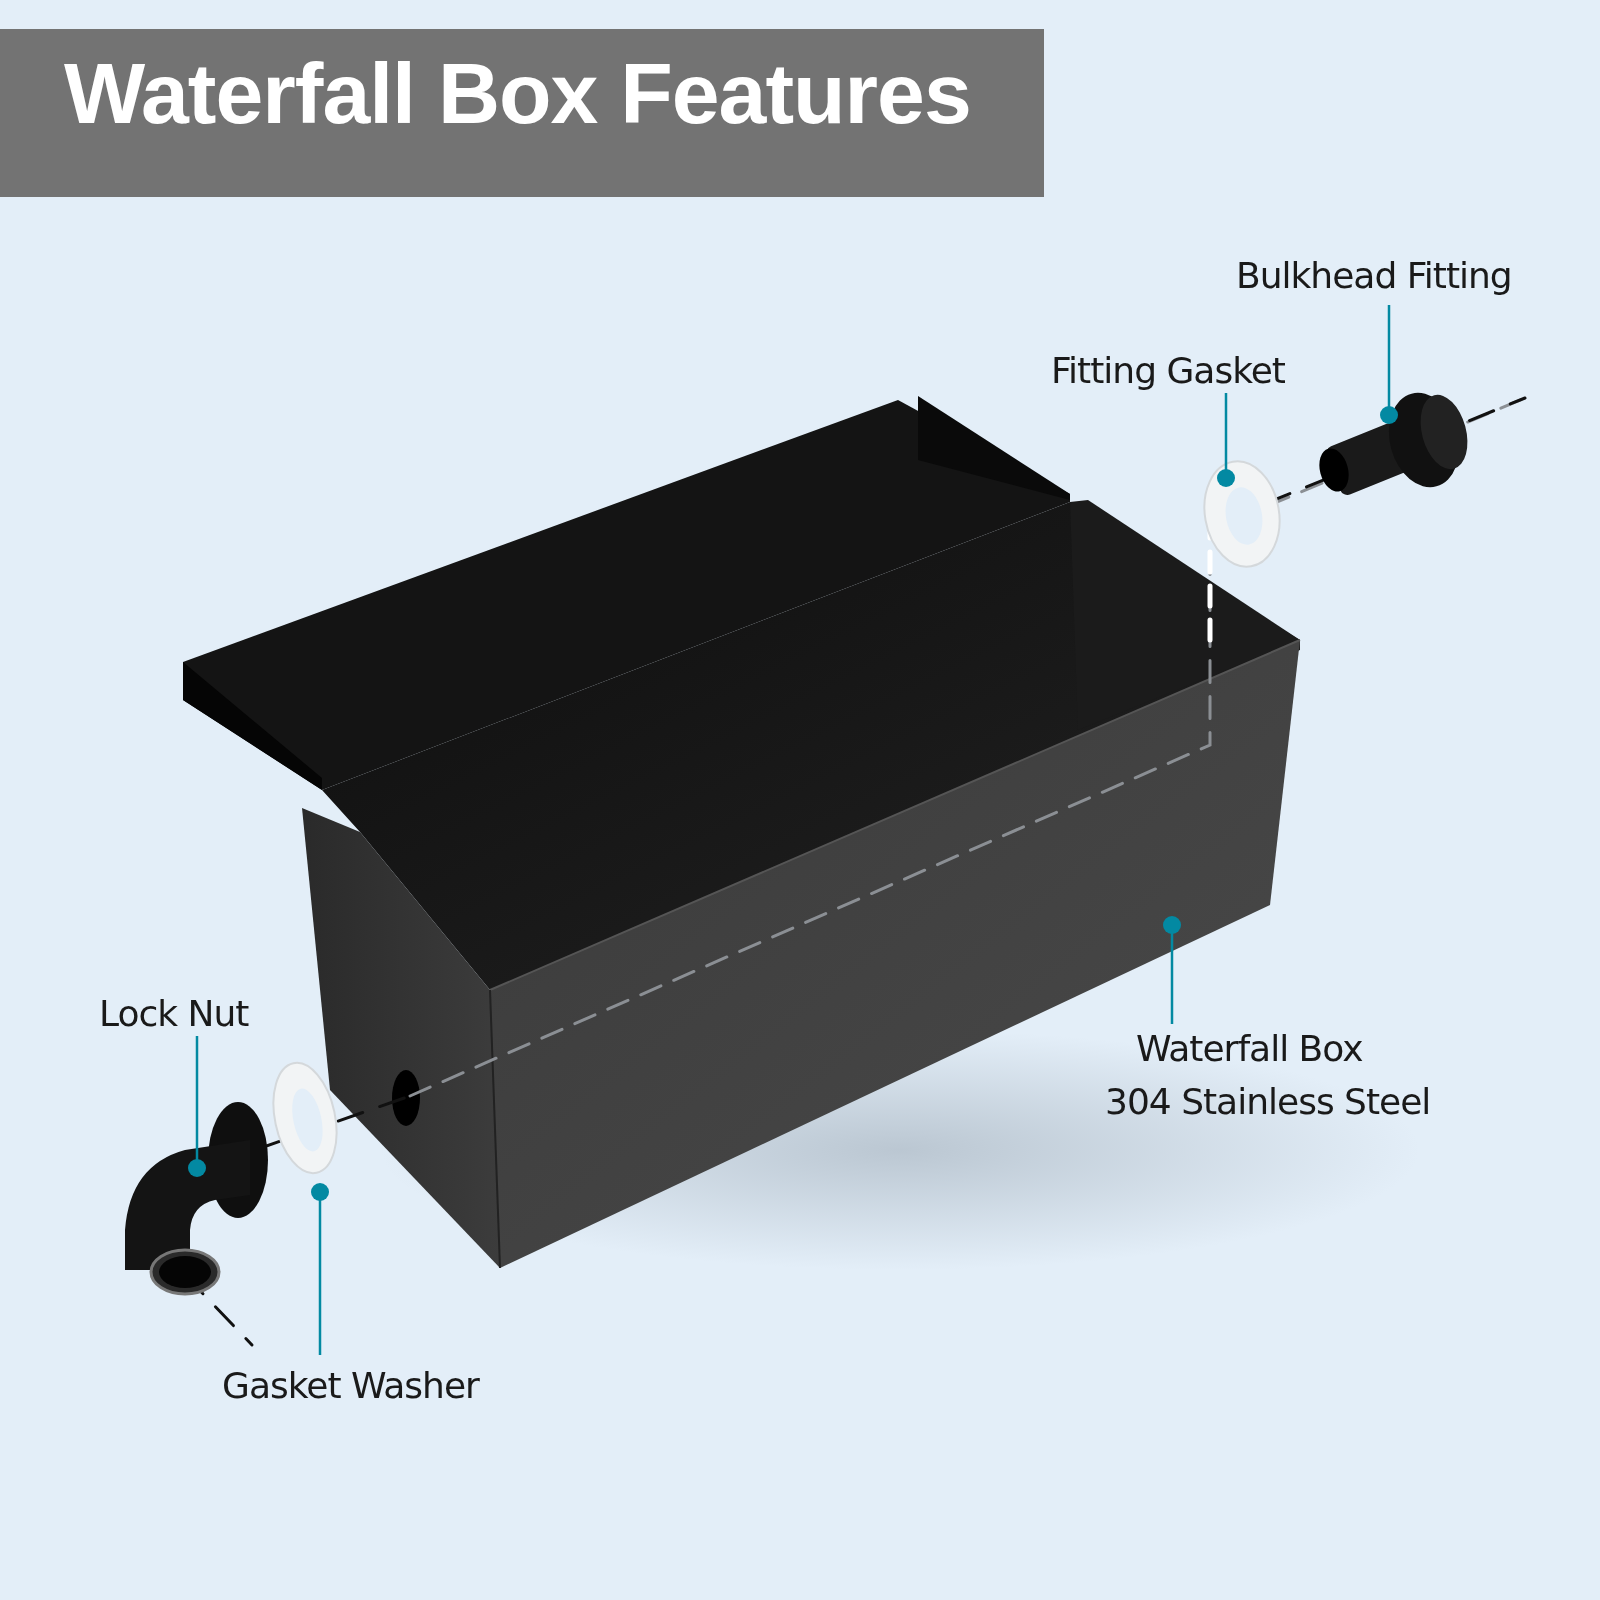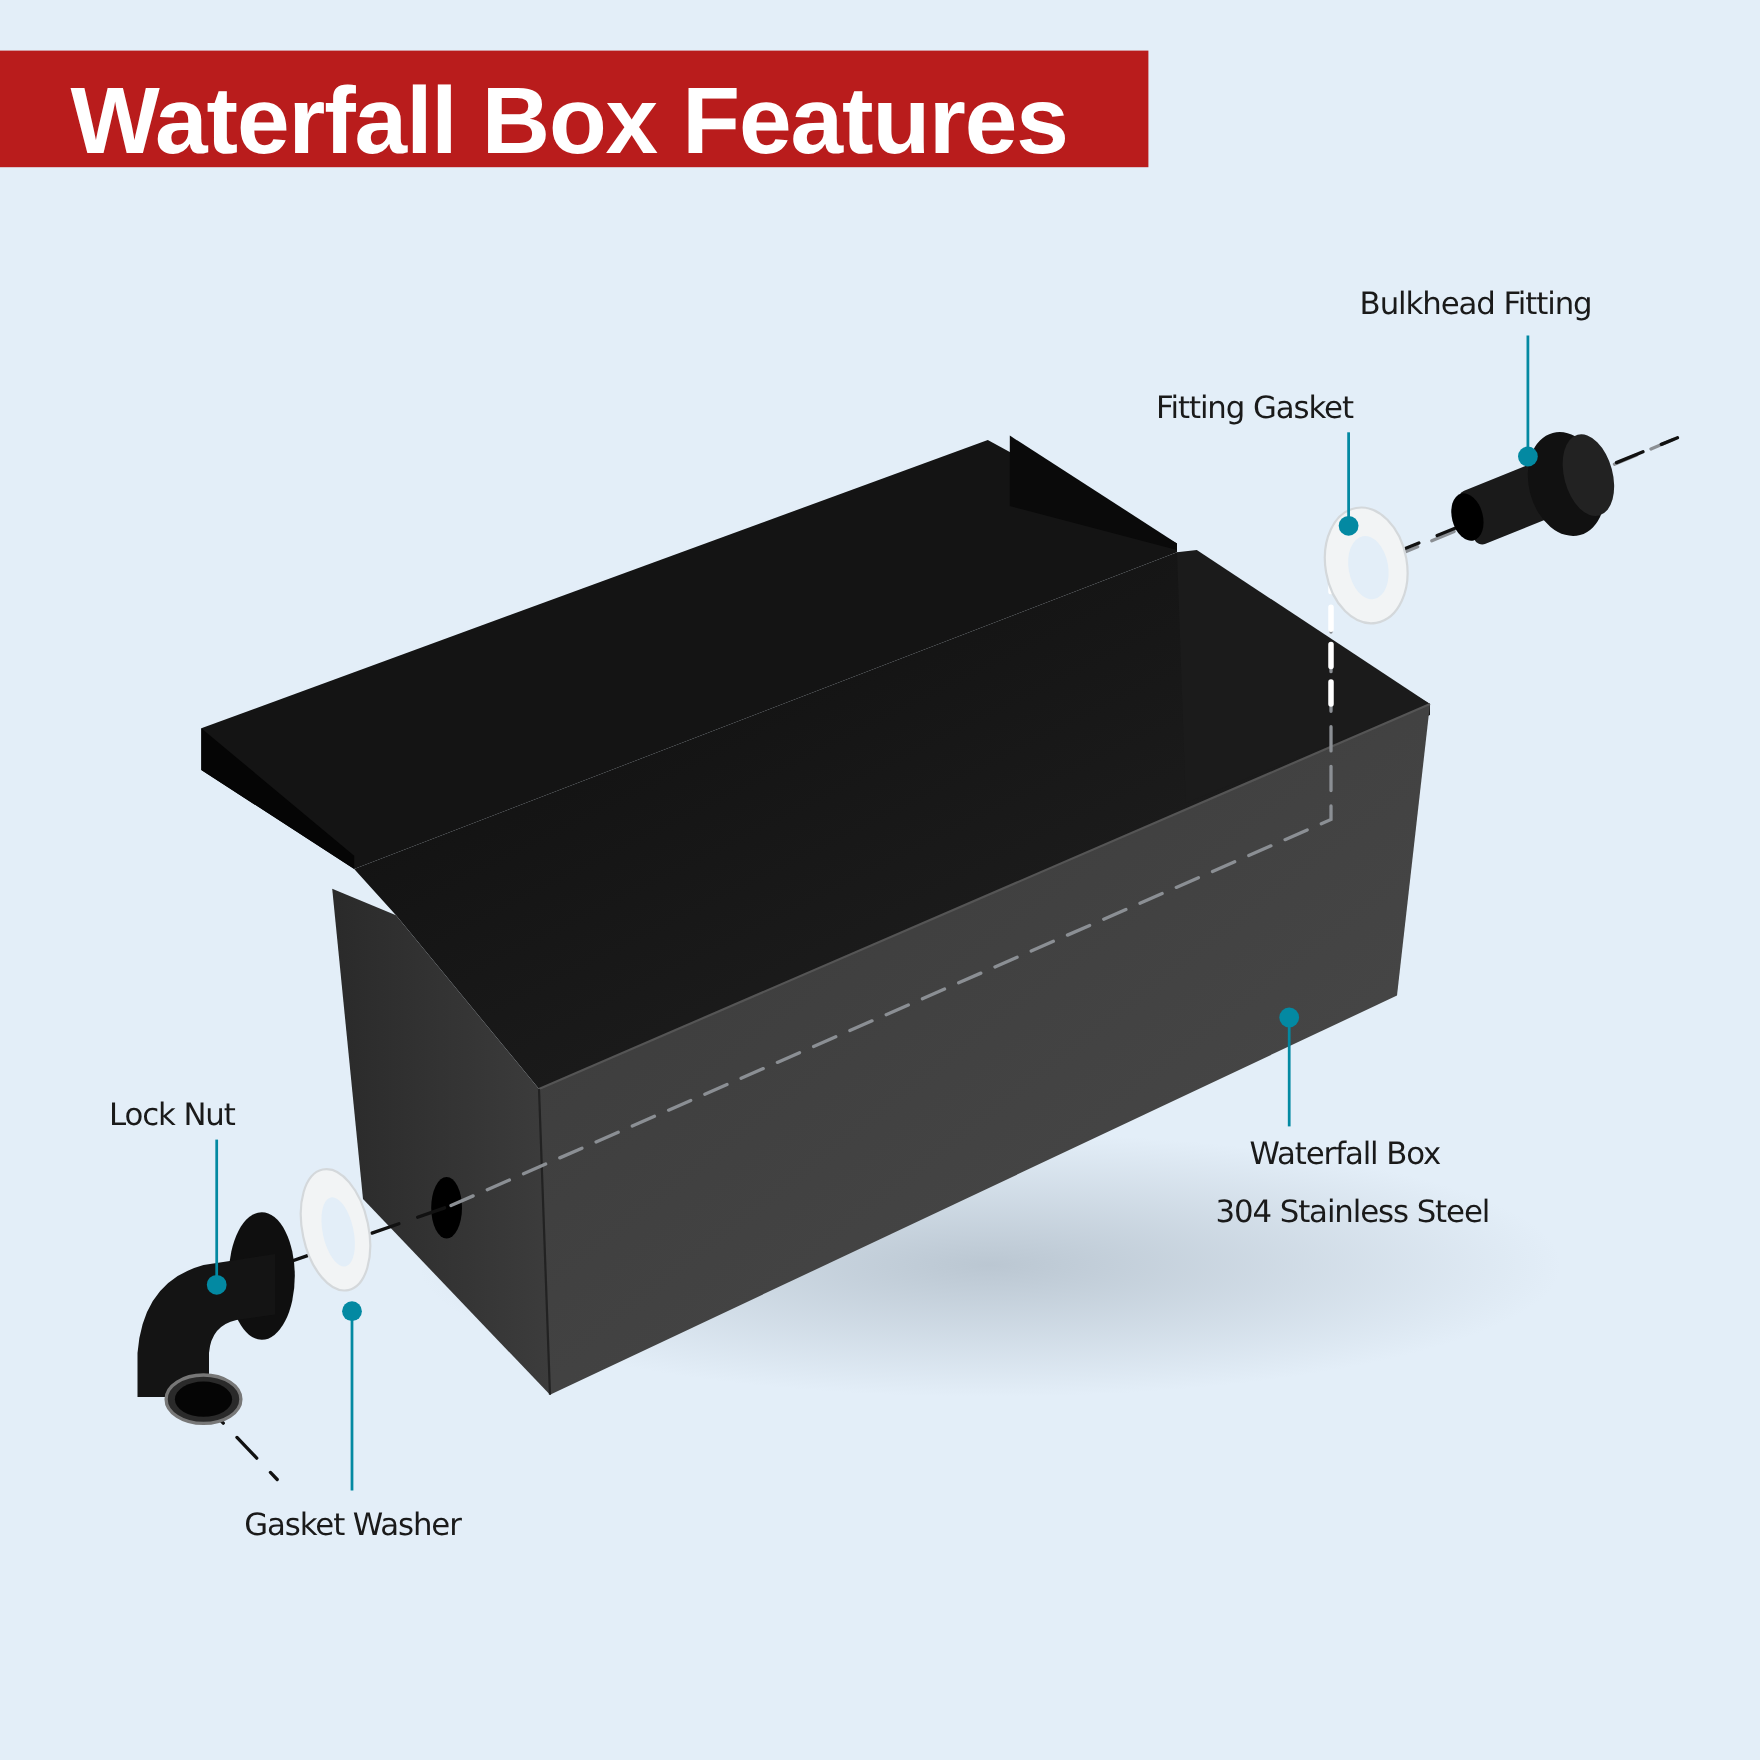--- a/index.html
+++ b/index.html
@@ -1,19 +1,19 @@
 <!DOCTYPE html>
 <html><head>
 <meta charset="utf-8">
 <style>
   html,body{margin:0;padding:0;}
   body{width:1600px;height:1600px;background:#e3eef8;position:relative;overflow:hidden;font-family:"DejaVu Sans","Liberation Sans",sans-serif;}
-  .banner{position:absolute;left:0;top:46px;width:1044px;height:106px;background:#b91c1c;}
+  .banner{position:absolute;left:0;top:29px;width:1044px;height:168px;background:#737373;}
   .banner-title{position:absolute;left:64px;top:18px;color:#fff;font-family:"Liberation Sans",sans-serif;font-weight:bold;font-size:86px;letter-spacing:-1px;line-height:92px;white-space:nowrap;}
-  .label{position:absolute;color:#1a1a1a;font-family:"DejaVu Sans",sans-serif;font-size:28px;line-height:44px;white-space:nowrap;letter-spacing:-1px;}
+  .label{position:absolute;color:#1a1a1a;font-family:"DejaVu Sans",sans-serif;font-size:36px;line-height:44px;white-space:nowrap;letter-spacing:-1px;}
   svg.art{position:absolute;left:0;top:0;}
 </style>
 </head>
 <body>
 
 <div class="banner">
   <div class="banner-title">Waterfall Box Features</div>
 </div>
 
 <svg class="art" width="1600" height="1600" viewBox="0 0 1600 1600">

